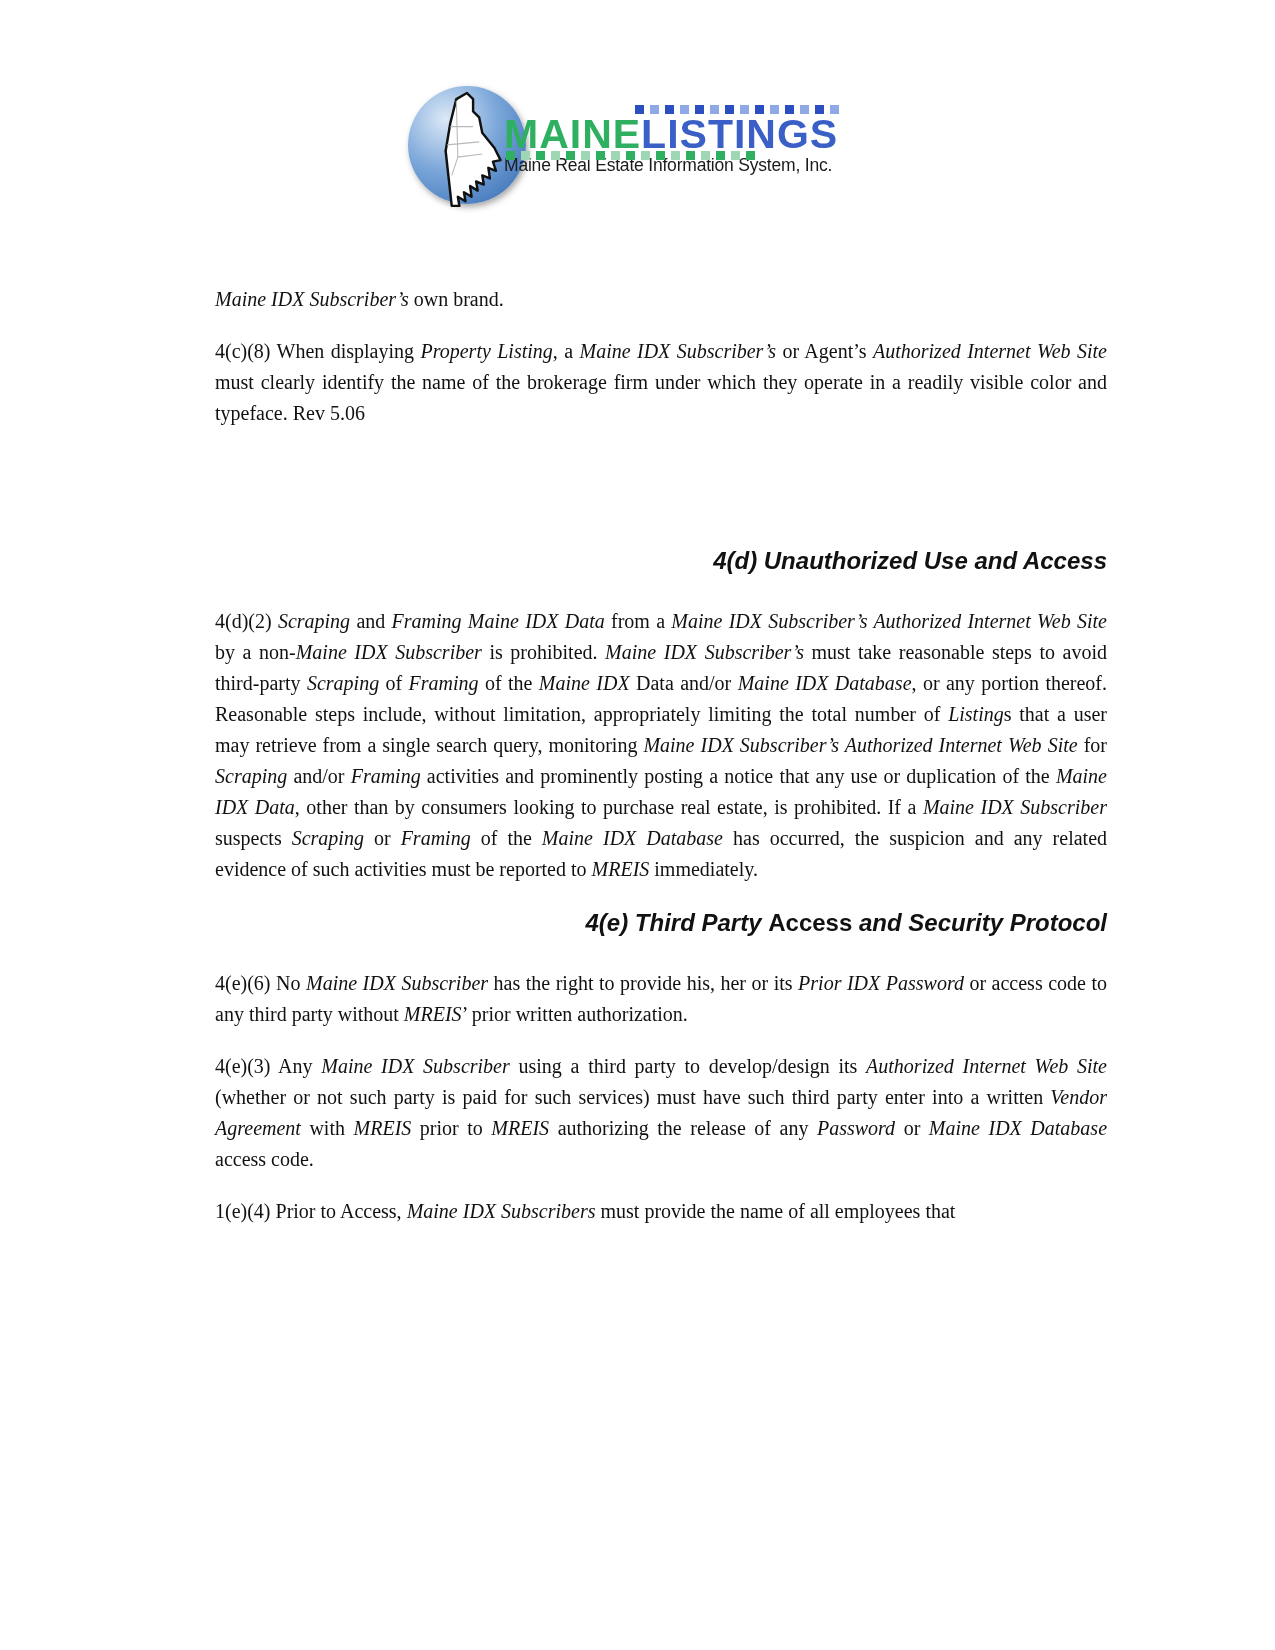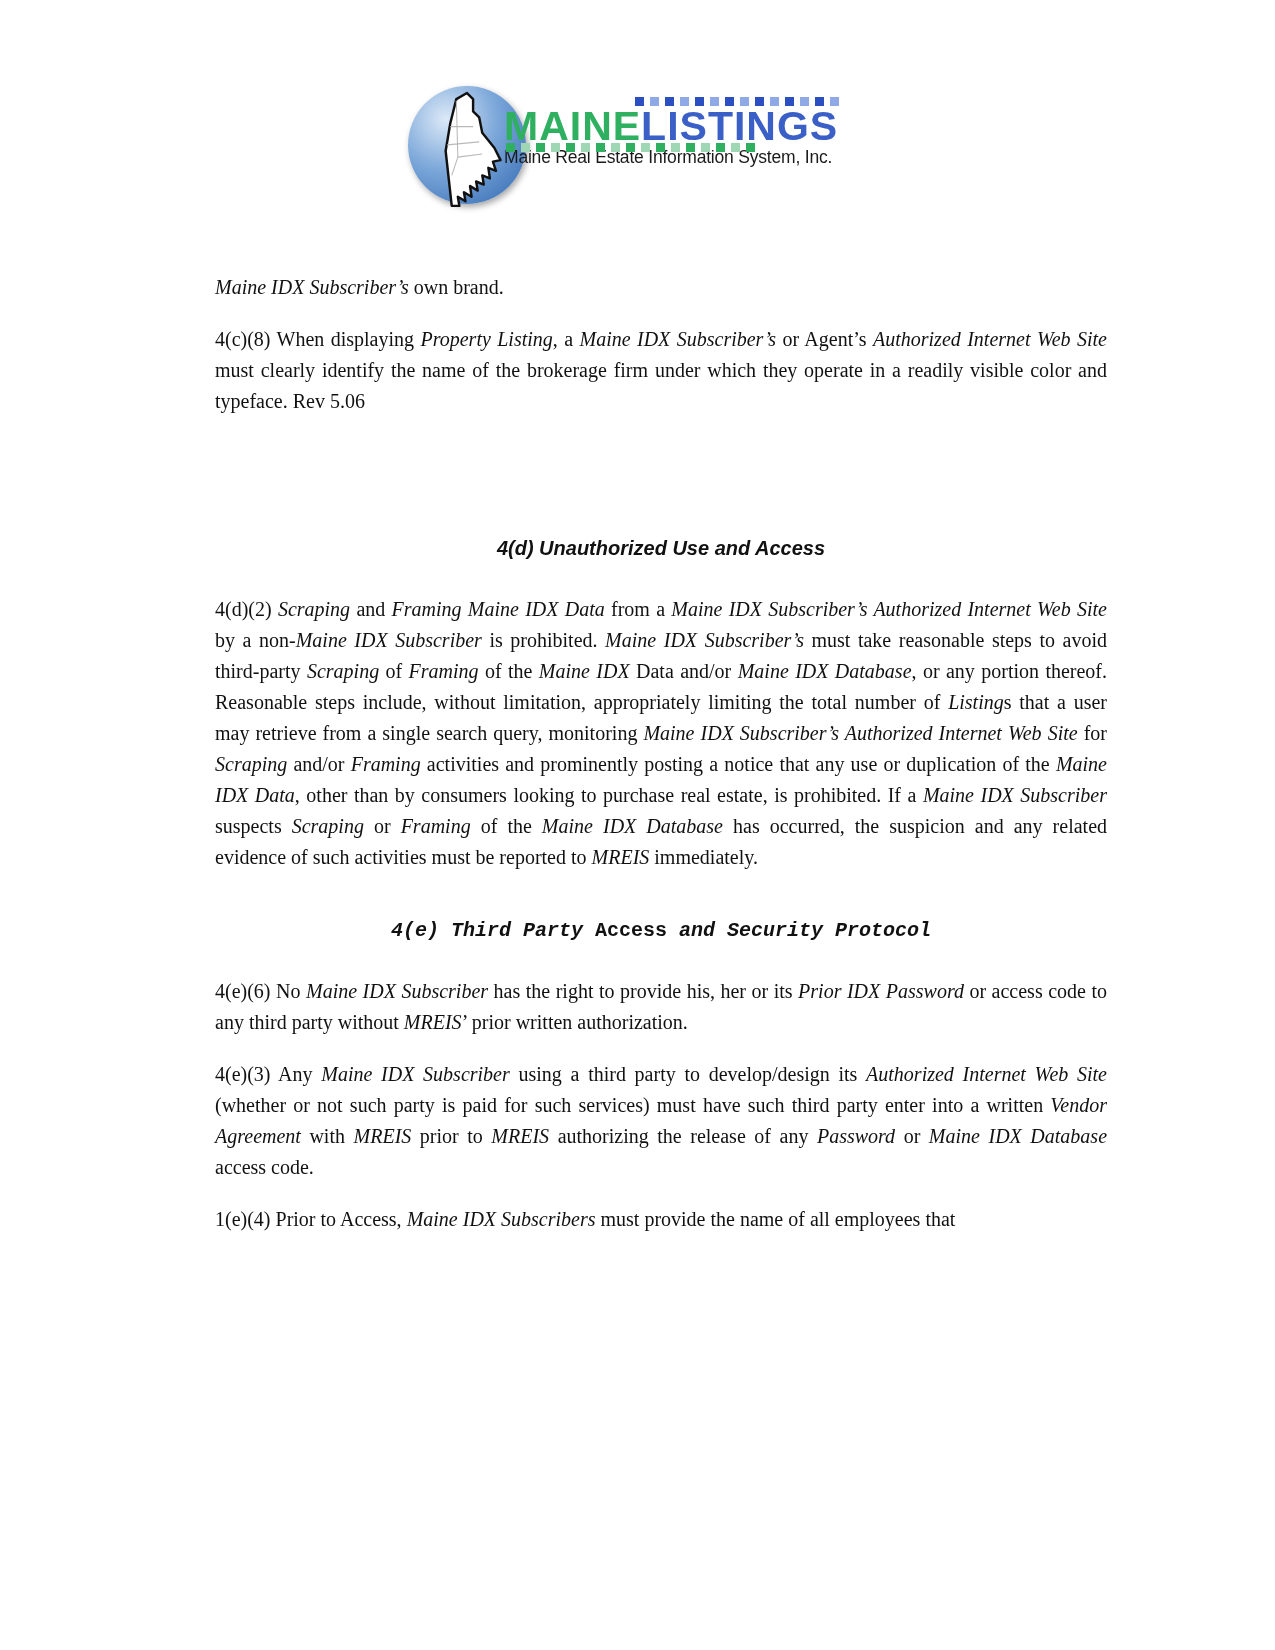--- a/index.html
+++ b/index.html
@@ -12,21 +12,21 @@
   }
 
   
   .logo{position:absolute;left:408px;top:84px;width:440px;height:130px;}
   .logo-circle{
     position:absolute;left:0;top:2px;width:118px;height:118px;border-radius:50%;
     background:radial-gradient(circle at 32% 28%, var(--circle_light) 0%, var(--circle_mid) 45%, var(--circle_deep) 88%);
     box-shadow:2px 3px 6px rgba(0,0,0,.35);
   }
   .logo-circle svg{position:absolute;left:13px;top:4px;overflow:visible;}
-  .logo-text{position:absolute;left:96px;top:22px;}
+  .logo-text{position:absolute;left:96px;top:30px;}
   .logo-word{
     position:relative;
     font-family:"Liberation Sans", sans-serif;
     font-weight:600;font-size:41px;line-height:1;letter-spacing:1px;white-space:nowrap;
   }
   .brand-green{color:var(--green);}
   .brand-blue{color:var(--blue);}
   .dash-row{position:absolute;height:9px;}
   .dash-blue{
     top:-9px;left:131px;width:210px;
@@ -40,36 +40,36 @@
       var(--dash_green_a) 0 9px, transparent 9px 15px,
       var(--dash_green_b) 15px 24px, transparent 24px 30px);
   }
   .tagline{
     font-family:"Liberation Sans", sans-serif;
     font-size:17.5px;letter-spacing:-0.2px;color:var(--tagline);
     white-space:nowrap;
   }
 
   
-  .doc{position:absolute;left:215px;top:272px;width:892px;color:var(--text);}
+  .doc{position:absolute;left:215px;top:284px;width:892px;color:var(--text);}
   .p{
     margin:0 0 21px 0;
     font:20px/31px "Liberation Serif", serif;
     text-align:justify;
   }
   .p .it{font-style:italic;}
   .h{
     margin:0 0 30px 0;
     font-family:"Liberation Sans", sans-serif;
-    font-weight:bold;font-size:20px;line-height:31px;
-    text-align:center;
+    font-weight:bold;font-size:24px;line-height:31px;
+    text-align:right;
   }
   .h .it{font-style:italic;}
   .h-4d{margin-top:116px;}
-  .h-4e{margin-top:42px;font-family:Liberation Mono, monospace;}
+  .h-4e{margin-top:22px;}
 </style>
 </head>
 <body>
 
 <div class="page">
 
   <header class="logo">
     <div class="logo-circle">
       <svg width="92" height="122" viewBox="0 0 60 80" aria-hidden="true">
         <path d="M20,76 L16,40 L19,22 L23,6 L30,2 L34,6 L34,14 L38,18 L40,28 L48,38 L52,46 L47,47 L49,53 L44,51 L45,58 L40,56 L41,62 L36,60 L37,66 L32,63 L33,70 L28,67 L29,73 L24,70 L25,76 Z" fill="#ffffff" stroke="#111111" stroke-width="1.6" stroke-linejoin="round"></path>

